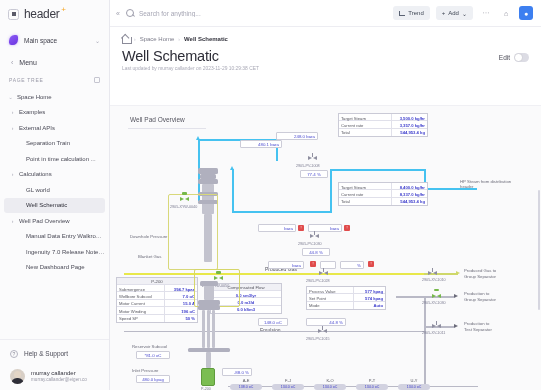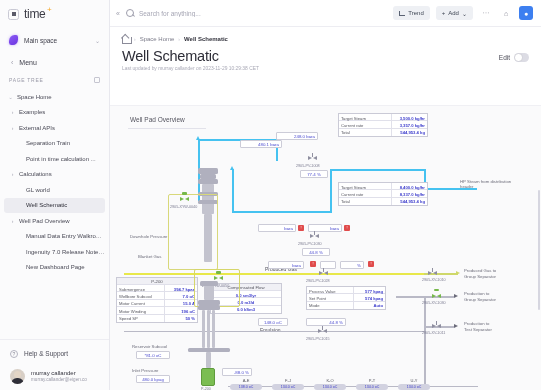--- a/index.html
+++ b/index.html
@@ -162,21 +162,21 @@
 
 <div class="app">
 
   <aside class="sidebar">
 
     <div class="brand">
       <span class="brand-mark">
           <i></i>
         </span>
       <span class="brand-name">
-        <span>time</span>
+        <span>header</span>
         <span class="brand-plus">+</span>
       </span>
     </div>
 
     <div class="space-row">
       <span class="space-icon"></span>
       <span class="space-label">Main space</span>
       <span class="chev">⌄</span>
     </div>
 

